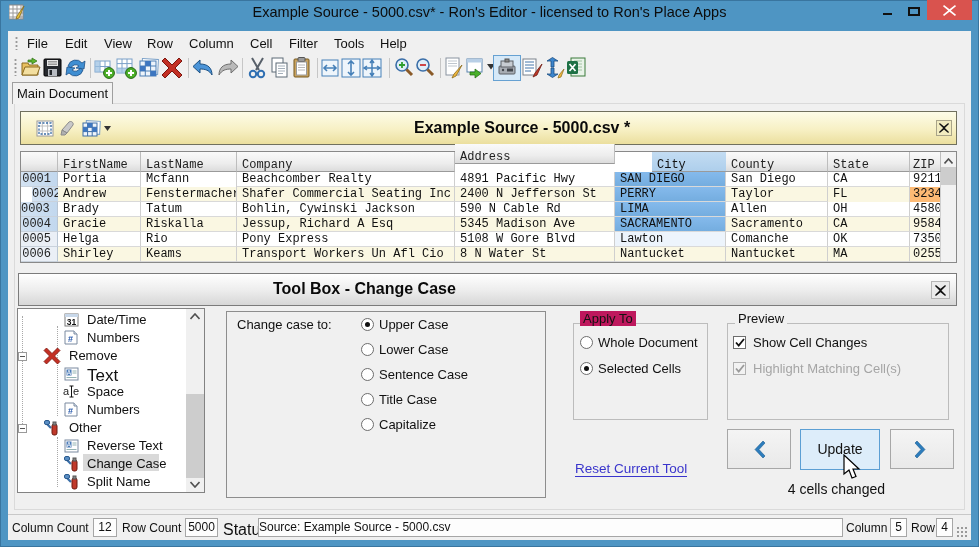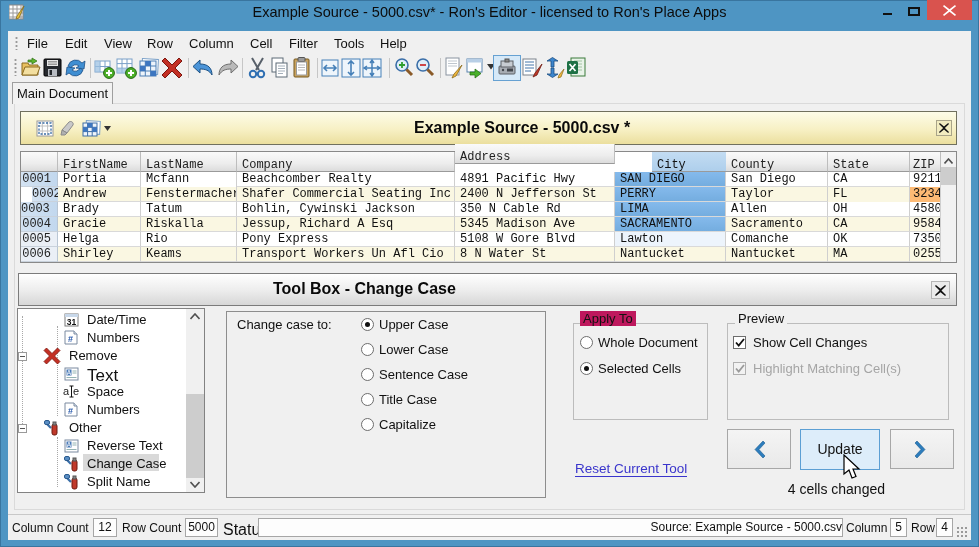--- a/index.html
+++ b/index.html
@@ -229,21 +229,21 @@
 <div class="a mono cell" style="left:237px;top:187px;width:218px;height:15px;background:#faf7e2">Shafer Commercial Seating Inc</div>
 <div class="a mono cell" style="left:455px;top:187px;width:160px;height:15px;background:#faf7e2">2400 N Jefferson St</div>
 <div class="a mono cell" style="left:615px;top:187px;width:111px;height:15px;background:linear-gradient(#85baec,#74addf)">PERRY</div>
 <div class="a mono cell" style="left:726px;top:187px;width:102px;height:15px;background:#faf7e2">Taylor</div>
 <div class="a mono cell" style="left:828px;top:187px;width:82px;height:27px;background:#faf7e2">FL</div>
 <div class="a mono cell" style="padding-left:3px;left:910px;top:187px;width:31px;height:23px;background:#fdba74">3234</div>
 <div class="a mono" style="left:21px;top:202px;width:37px;height:15px;background:linear-gradient(90deg,#d3e2f2,#c2d8ee);border-right:1px solid #b9c6d4;border-bottom:1px solid #c9d2dc;text-align:left;padding-right:6px;color:#222">0003</div>
 <div class="a mono cell" style="left:58px;top:202px;width:83px;height:15px;background:#fff">Brady</div>
 <div class="a mono cell" style="left:141px;top:202px;width:96px;height:15px;background:#fff">Tatum</div>
 <div class="a mono cell" style="left:237px;top:202px;width:218px;height:15px;background:#fff">Bohlin, Cywinski Jackson</div>
-<div class="a mono cell" style="left:455px;top:202px;width:160px;height:15px;background:#fff">350 N Cable Rd</div>
+<div class="a mono cell" style="left:455px;top:202px;width:160px;height:15px;background:#fff">590 N Cable Rd</div>
 <div class="a mono cell" style="left:615px;top:202px;width:111px;height:15px;background:linear-gradient(#85baec,#74addf)">LIMA</div>
 <div class="a mono cell" style="left:726px;top:202px;width:102px;height:15px;background:#fff">Allen</div>
 <div class="a mono cell" style="left:828px;top:202px;width:82px;height:15px;background:#fff">OH</div>
 <div class="a mono cell" style="padding-left:3px;left:910px;top:202px;width:31px;height:15px;background:#fff">4580</div>
 <div class="a mono" style="left:21px;top:217px;width:37px;height:15px;background:linear-gradient(90deg,#d3e2f2,#c2d8ee);border-right:1px solid #b9c6d4;border-bottom:1px solid #c9d2dc;text-align:right;padding-right:6px;color:#222">0004</div>
 <div class="a mono cell" style="left:58px;top:217px;width:83px;height:15px;background:#faf7e2">Gracie</div>
 <div class="a mono cell" style="left:141px;top:217px;width:96px;height:15px;background:#faf7e2">Riskalla</div>
 <div class="a mono cell" style="left:237px;top:217px;width:218px;height:15px;background:#faf7e2">Jessup, Richard A Esq</div>
 <div class="a mono cell" style="left:455px;top:217px;width:160px;height:15px;background:#faf7e2">5345 Madison Ave</div>
 <div class="a mono cell" style="left:615px;top:217px;width:111px;height:15px;background:linear-gradient(#85baec,#74addf)">SACRAMENTO</div>
@@ -414,18 +414,18 @@
 <svg class="a" style="left:842px;top:454px" width="20" height="27" viewBox="0 0 20 27">
     <path d="M2 1 L2 20 L7 16 L10 24 L14 22.5 L11 15 L17 15 Z" fill="#fff" stroke="#000" stroke-width="1.2"></path>
   </svg>
 
 <div class="a" style="left:8px;top:514px;width:963px;height:26px;background:#f0f0f0;border-top:1px solid #c8c8c8"></div>
 <div class="a" style="left:12px;top:521px;font-size:12px;color:#111">Column Count</div>
 <div class="a" style="left:93px;top:518px;width:24px;height:19px;background:#fdfdfd;border:1px solid #a6a6a6;text-align:center;font-size:12px;color:#111;line-height:17px">12</div>
 <div class="a" style="left:122px;top:521px;font-size:12px;color:#111">Row Count</div>
 <div class="a" style="left:185px;top:518px;width:33px;height:19px;background:#fdfdfd;border:1px solid #a6a6a6;text-align:center;font-size:12px;color:#111;line-height:17px">5000</div>
 <div class="a" style="left:223px;top:521px;font-size:16px;color:#111">Status</div>
-<div class="a" style="left:258px;top:518px;width:585px;height:19px;background:#fdfdfd;border:1px solid #a6a6a6;text-align:right;font-size:12px;color:#111;line-height:17px">Source: Example Source - 5000.csv</div>
+<div class="a" style="left:258px;top:518px;width:585px;height:19px;background:#fdfdfd;border:1px solid #a6a6a6;text-align:left;font-size:12px;color:#111;line-height:17px">Source: Example Source - 5000.csv</div>
 <div class="a" style="left:846px;top:521px;font-size:12px;color:#111">Column</div>
 <div class="a" style="left:890px;top:518px;width:17px;height:19px;background:#fdfdfd;border:1px solid #a6a6a6;text-align:center;font-size:12px;color:#111;line-height:17px">5</div>
 <div class="a" style="left:911px;top:521px;font-size:12px;color:#111">Row</div>
 <div class="a" style="left:936px;top:518px;width:17px;height:19px;background:#fdfdfd;border:1px solid #a6a6a6;text-align:center;font-size:12px;color:#111;line-height:17px">4</div>
 <div class="a" style="left:956px;top:526px;width:11px;height:11px;background-image:radial-gradient(circle,#9a9a9a 1.2px,transparent 1.4px);background-size:4px 4px"></div>
 
 </body></html>

